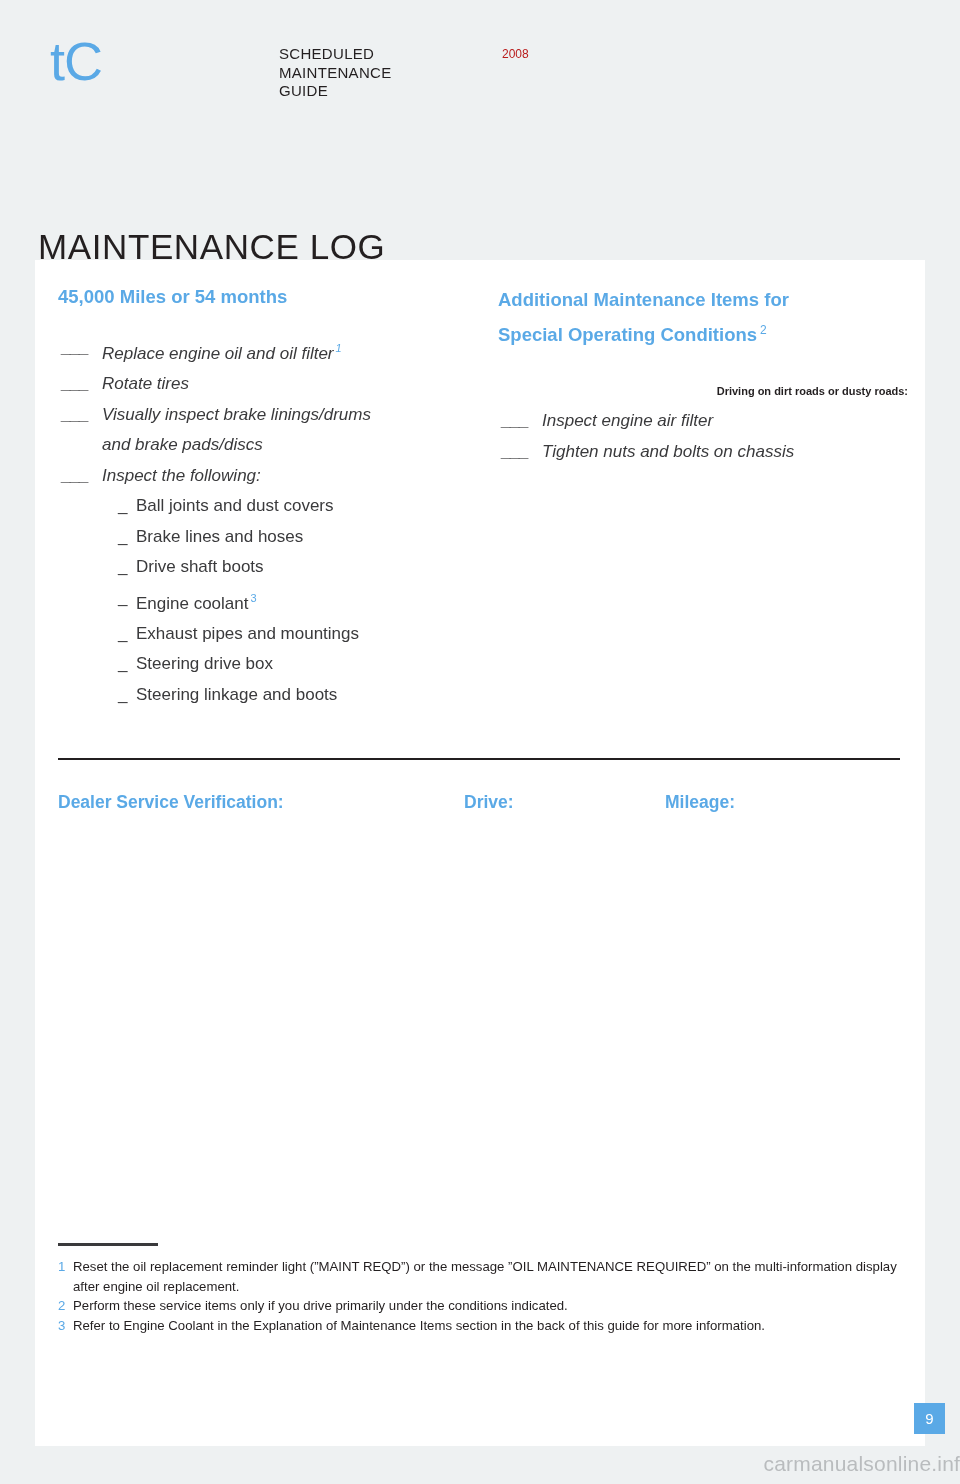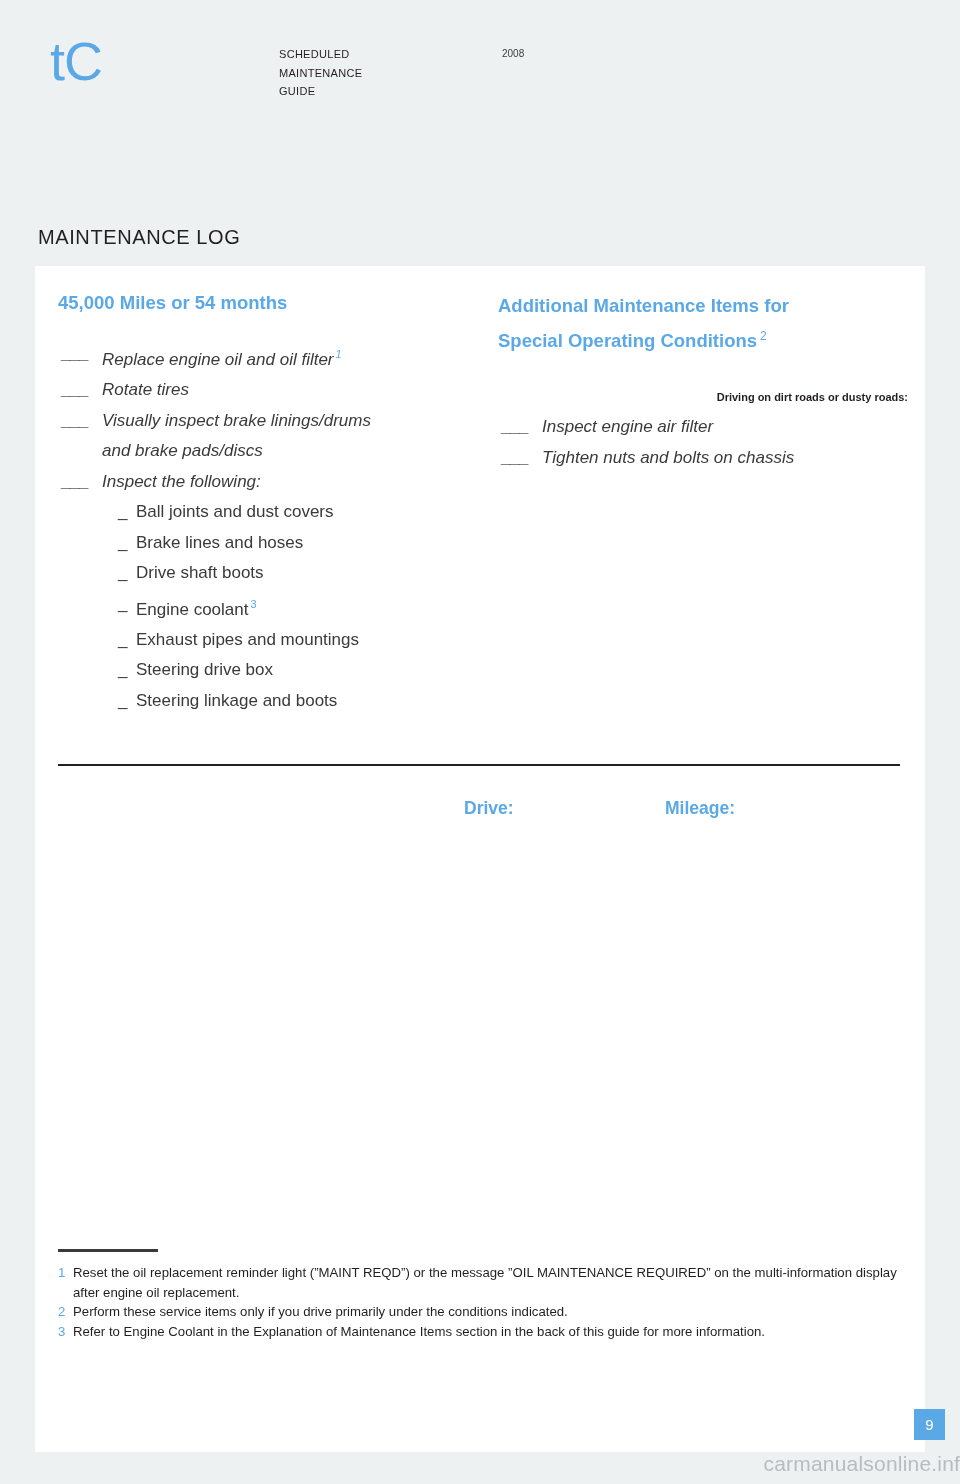--- a/index.html
+++ b/index.html
@@ -32,56 +32,55 @@
     font-size: 54px;
     line-height: 54px;
     font-weight: 400;
     color: #5aa9e6;
     letter-spacing: -1px;
   }
   #guide-title {
     position: absolute;
     left: 267px;
     top: 45px;
-    font-size: 11px;
+    font-size: 15px;
     line-height: 18.5px;
     letter-spacing: 0.3px;
     color: #231f20;
     text-transform: uppercase;
   }
   #model-year {
     position: absolute;
     left: 490px;
     top: 45px;
-    font-size: 10px;
+    font-size: 12px;
     line-height: 18.5px;
-    color: #404040;
+    color: #b91c1c;
   }
 
   
   #page-title {
     position: absolute;
     left: 38px;
     top: 206px;
-    font-size: 20px;
+    font-size: 35px;
     line-height: 36px;
     font-weight: 400;
     letter-spacing: 0.6px;
     color: #231f20;
   }
 
   
   #content-sheet {
     position: absolute;
     left: 35px;
     top: 260px;
     width: 890px;
     height: 1186px;
     background: #ffffff;
-    margin-top: 6px;
   }
 
   
   #checklist-columns {
     position: absolute;
     left: 0; top: 0;
     width: 890px;
   }
   .col {
     position: absolute;
@@ -355,20 +354,21 @@
           <span class="blank">___</span>
           <span>Tighten nuts and bolts on chassis</span>
         </li>
       </ul>
     </div>
   </div>
 
   <div id="verify-rule"></div>
 
   <div id="verify-row">
+    <div class="vlabel" id="label-dealer">Dealer Service Verification:</div>
     <div class="vlabel" id="label-date">Drive:</div>
     <div class="vlabel" id="label-mileage">Mileage:</div>
   </div>
 
   <div id="footnote-rule"></div>
   <div id="footnotes">
     <ol>
       <li>
         <span class="fn-num">1</span>
         <span>Reset the oil replacement reminder light (”MAINT REQD”) or the message ”OIL MAINTENANCE REQUIRED” on the multi-information display after engine oil replacement.</span>

